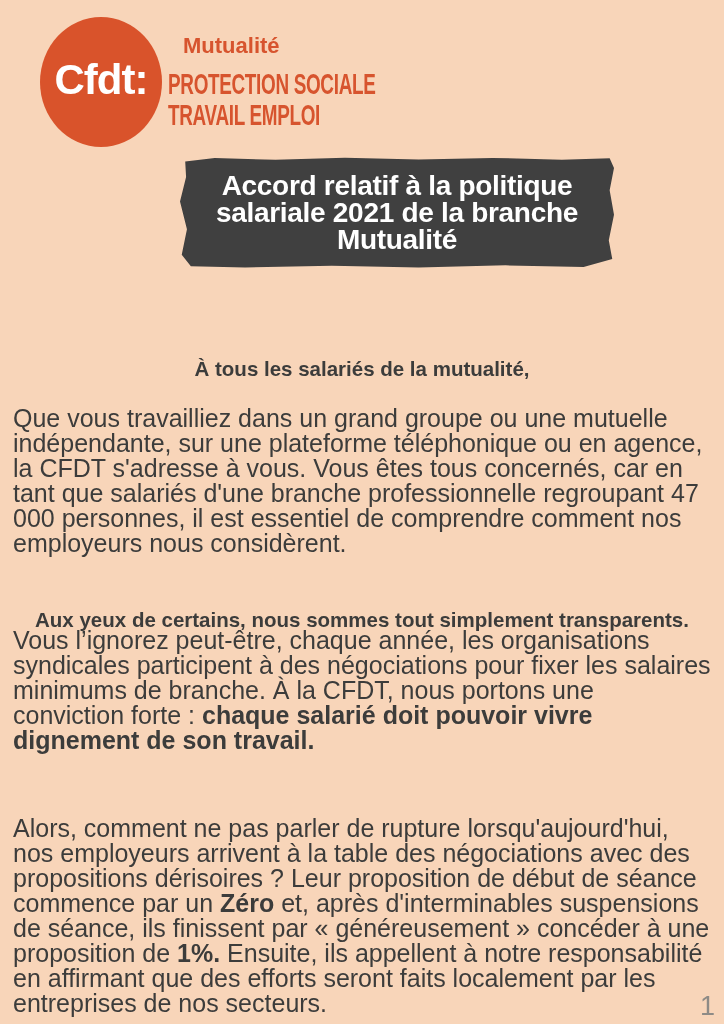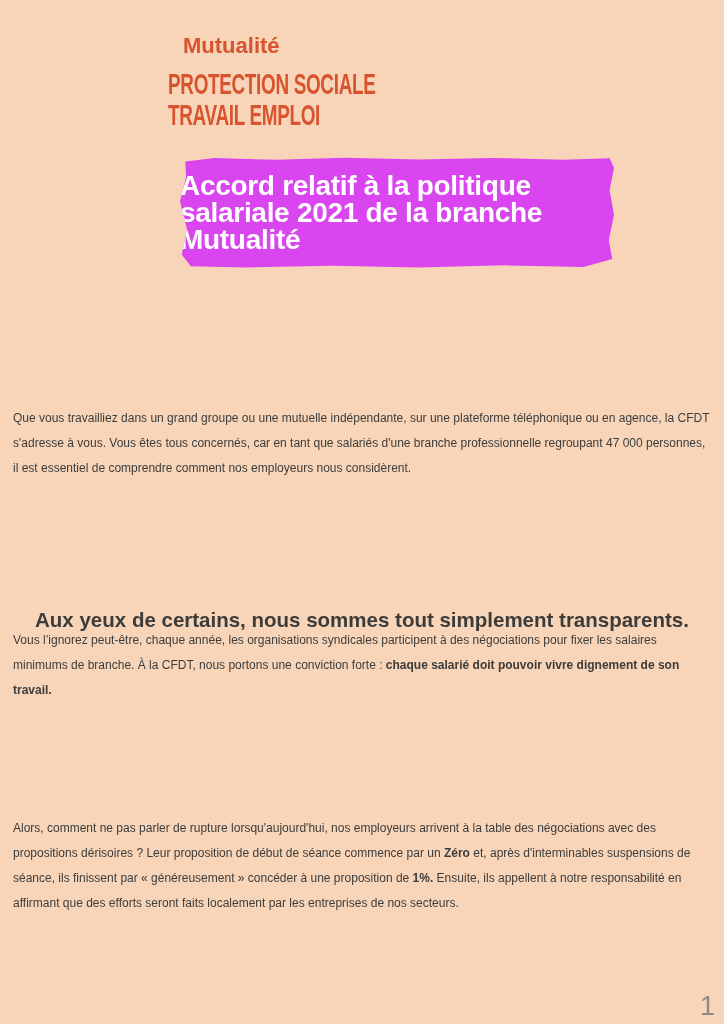--- a/index.html
+++ b/index.html
@@ -60,46 +60,46 @@
     transform-origin: left center;
   }
 
   
   .banner {
     position: absolute;
     left: 180px;
     top: 157px;
     width: 434px;
     height: 111px;
-    background: #d946ef;
+    background: #404040;
     clip-path: polygon(1.2% 4%, 8% 1%, 22% 2.5%, 38% 0.6%, 55% 2.2%, 72% 0.8%,
                        88% 2.4%, 99% 1.2%, 100% 10%, 99% 30%, 100% 52%, 98.8% 75%,
                        99.6% 92%, 93% 99%, 75% 97.6%, 55% 99.6%, 35% 98%, 15% 99.6%,
                        2.5% 98.4%, 0.4% 88%, 1.6% 65%, 0% 40%, 1.4% 18%);
     display: flex;
     flex-direction: column;
-    align-items: flex-start;
+    align-items: center;
     justify-content: center;
   }
   .banner-line {
     color: #ffffff;
     font-size: 28px;
     font-weight: 700;
     line-height: 27px;
     letter-spacing: -0.3px;
     text-align: center;
     white-space: nowrap;
   }
 
   
   .txt {
     position: absolute;
     left: 13px;
     right: 13px;
-    font-size: 12px;
+    font-size: 25px;
     line-height: 25px;
   }
   .txt-center {
     text-align: center;
     font-weight: 700;
     font-size: 20.5px;
   }
   .salutation   { top: 356px; }
   .paragraph-1  { top: 406px; }
   .emphasis     { top: 607px; }
@@ -115,33 +115,37 @@
     font-size: 27px;
     line-height: 27px;
     color: #8E8B86;
   }
 </style>
 </head>
 <body>
 
 <div class="page">
 
+  <div class="logo-circle">
+    <span class="logo-text">Cfdt:</span>
+  </div>
 
   <div class="brand-block">
     <div class="brand-federation">Mutualité</div>
     <div class="brand-line-condensed">PROTECTION SOCIALE</div>
     <div class="brand-line-condensed">TRAVAIL EMPLOI</div>
   </div>
 
   <div class="banner">
     <div class="banner-line">Accord relatif à la politique</div>
     <div class="banner-line">salariale 2021 de la branche</div>
     <div class="banner-line">Mutualité</div>
   </div>
 
+  <div class="txt txt-center salutation">À tous les salariés de la mutualité,</div>
 
   <div class="txt paragraph-1">
     <div>Que vous travailliez dans un grand groupe ou une mutuelle indépendante, sur une plateforme téléphonique ou en agence, la CFDT s'adresse à vous. Vous êtes tous concernés, car en tant que salariés d'une branche professionnelle regroupant 47 000 personnes, il est essentiel de comprendre comment nos employeurs nous considèrent.</div>
   </div>
 
   <div class="txt txt-center emphasis">Aux yeux de certains, nous sommes tout simplement transparents.</div>
 
   <div class="txt paragraph-2"><span>Vous l’ignorez peut-être, chaque année, les organisations syndicales participent à des négociations pour fixer les salaires minimums de branche. À la CFDT, nous portons une conviction forte : </span><span class="b">chaque salarié doit pouvoir vivre dignement de son travail.</span></div>
 
   <div class="txt paragraph-3"><span>Alors, comment ne pas parler de rupture lorsqu'aujourd'hui, nos employeurs arrivent à la table des négociations avec des propositions dérisoires ? Leur proposition de début de séance commence par un </span><span class="b">Zéro</span><span> et, après d'interminables suspensions de séance, ils finissent par « généreusement » concéder à une proposition de </span><span class="b">1%.</span><span> Ensuite, ils appellent à notre responsabilité en affirmant que des efforts seront faits localement par les entreprises de nos secteurs.</span></div>

